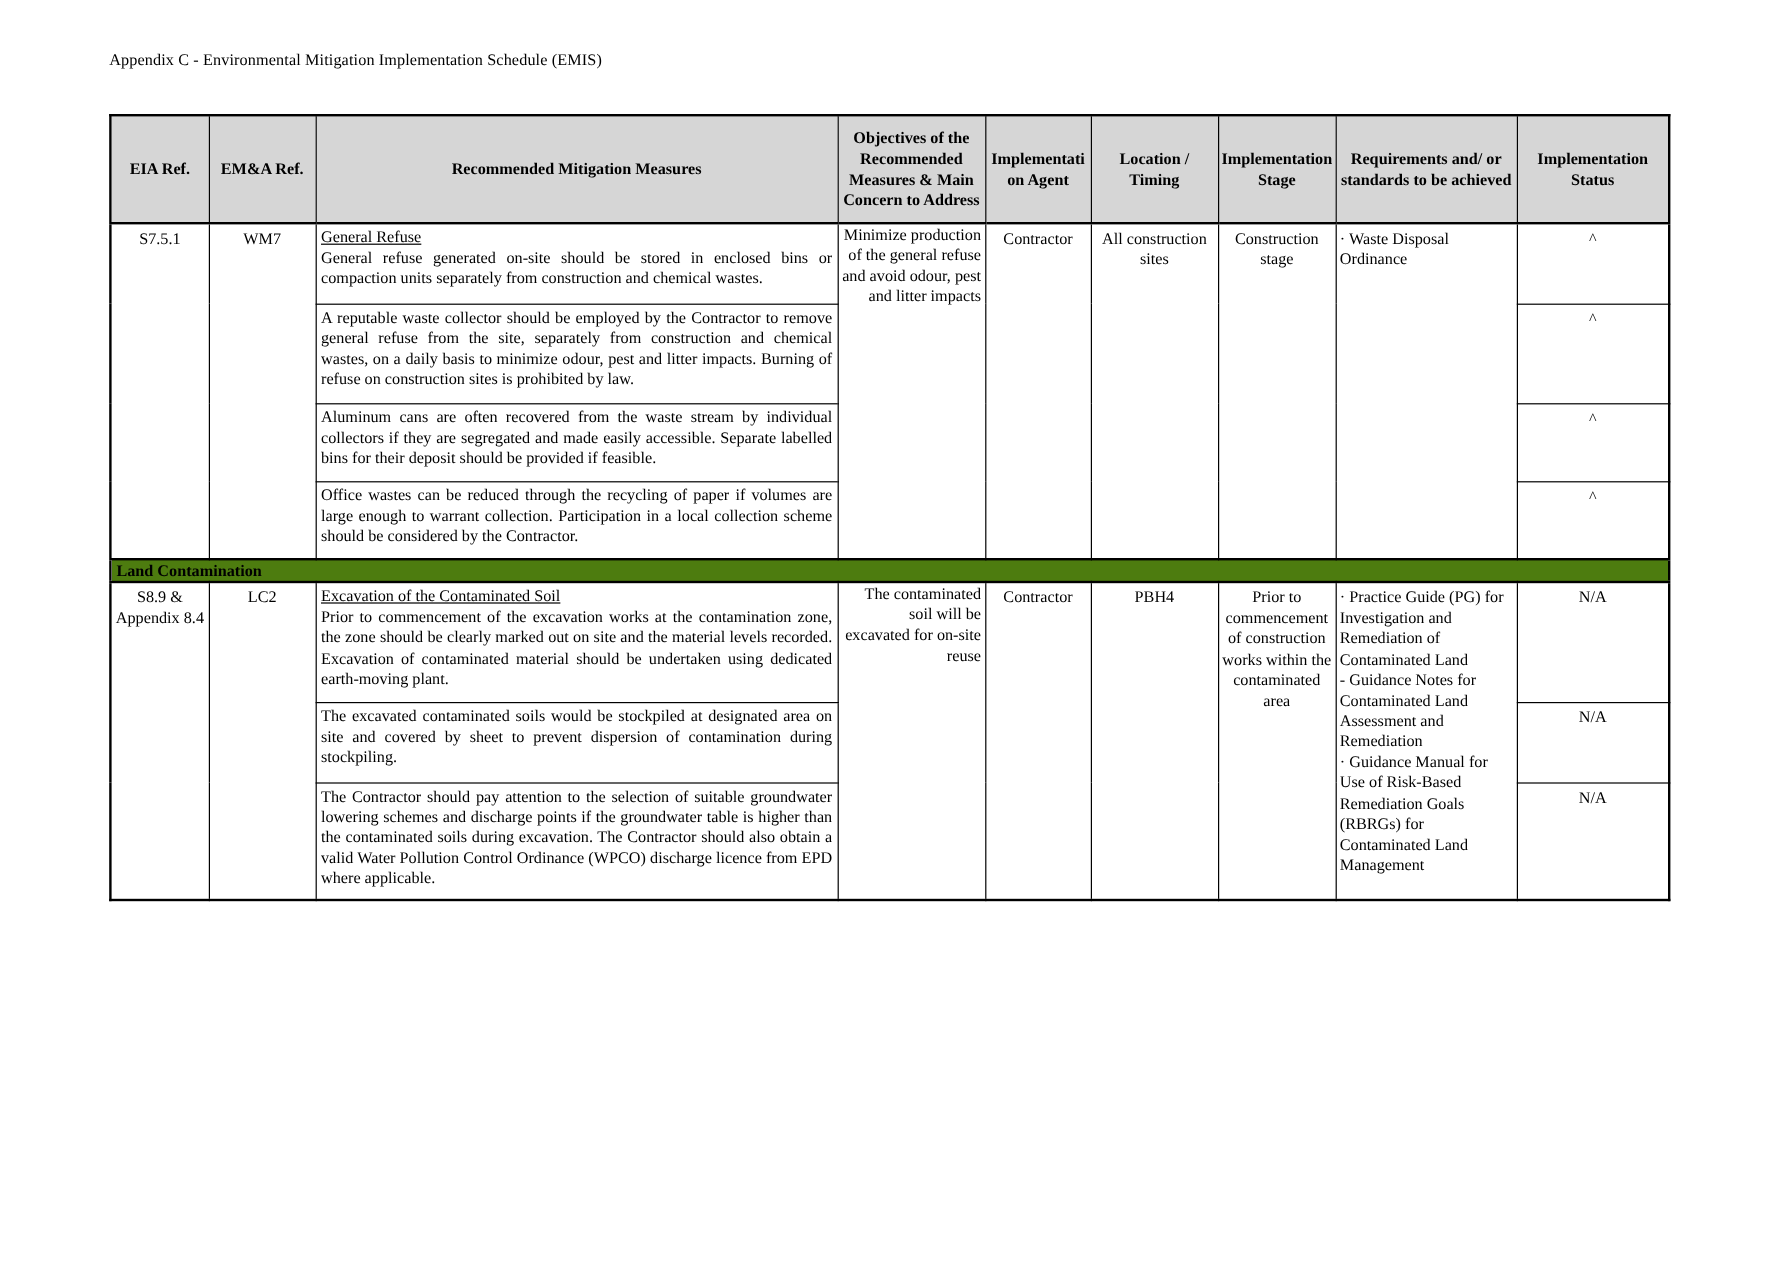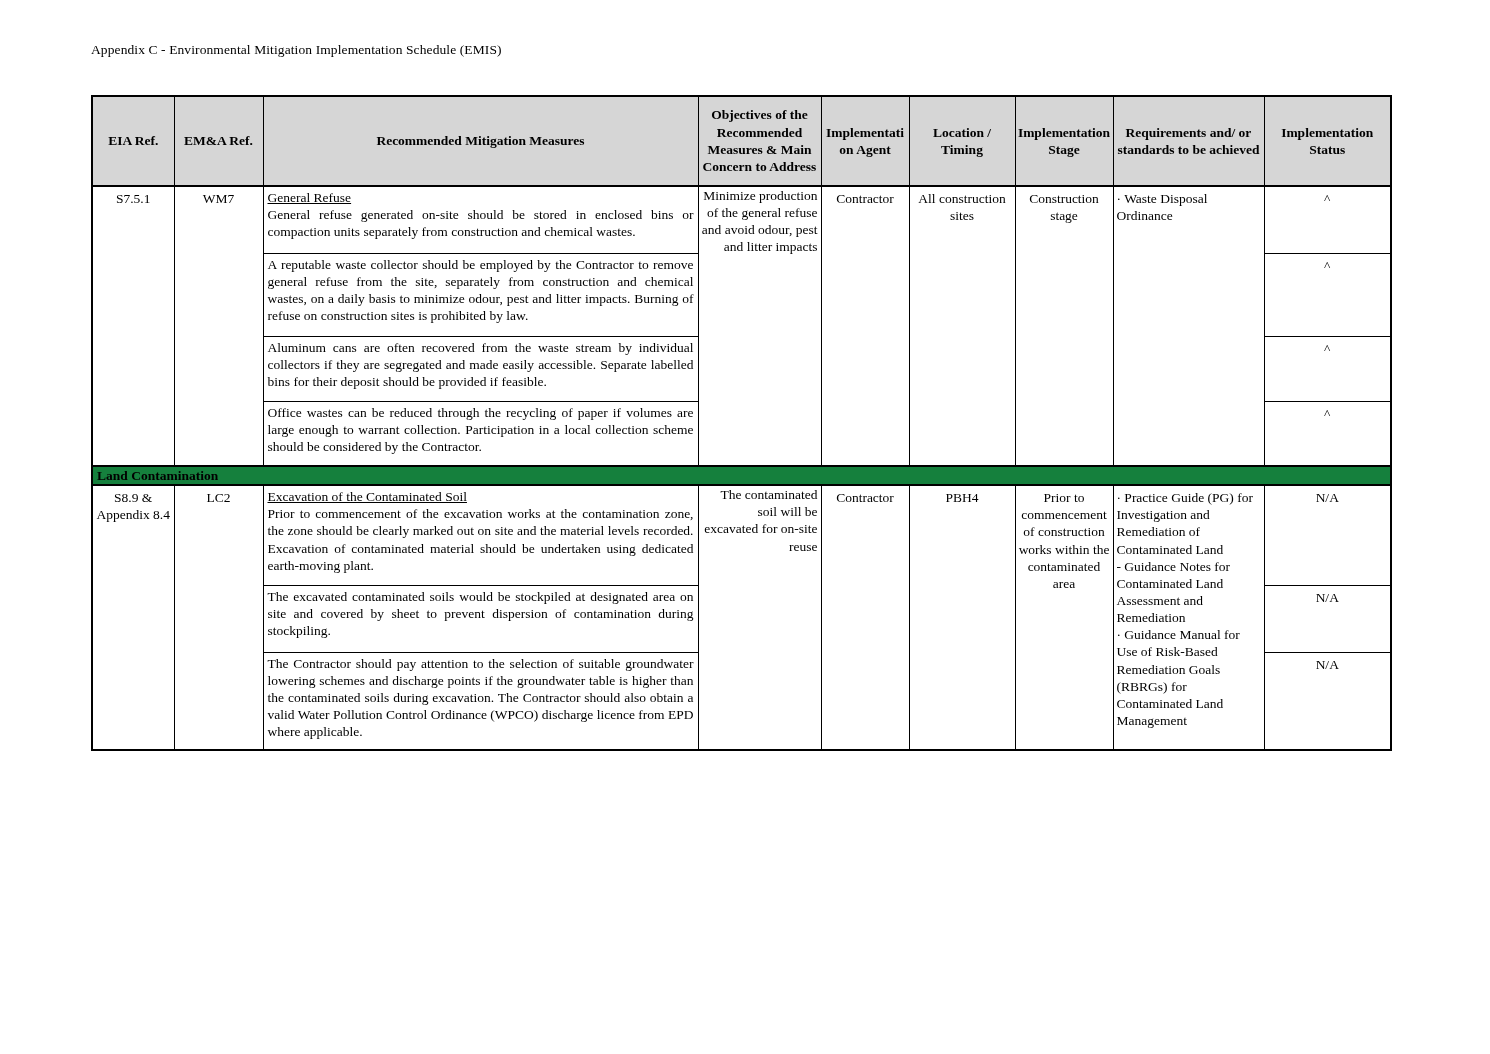--- a/index.html
+++ b/index.html
@@ -50,21 +50,21 @@
     overflow-wrap: break-word;
     border-bottom: 2px solid #000;
   }
   td.c-center { text-align: center; padding: 3px 2px; overflow-wrap: break-word; }
   td.c-measure { text-align: justify; padding: 2px 4px 2px 4px; }
   td.c-obj { text-align: right; padding: 0 3px; }
   td.c-req { text-align: left; padding: 3px 3px; white-space: pre-line; }
   td.c-status { text-align: center; padding: 3px 2px; }
   .m-title { text-decoration: underline; }
   tr.band td {
-    background: #15803d;
+    background: #4d7c0f;
     font-weight: bold;
     text-align: left;
     vertical-align: middle;
     padding: 0 4px;
     border-top: 2px solid #000;
     border-bottom: 2px solid #000;
   }
   tr.h-head  { height: 90px; }
   tr.h-g1r1  { height: 67px; }
   tr.h-g1r2  { height: 83px; }

